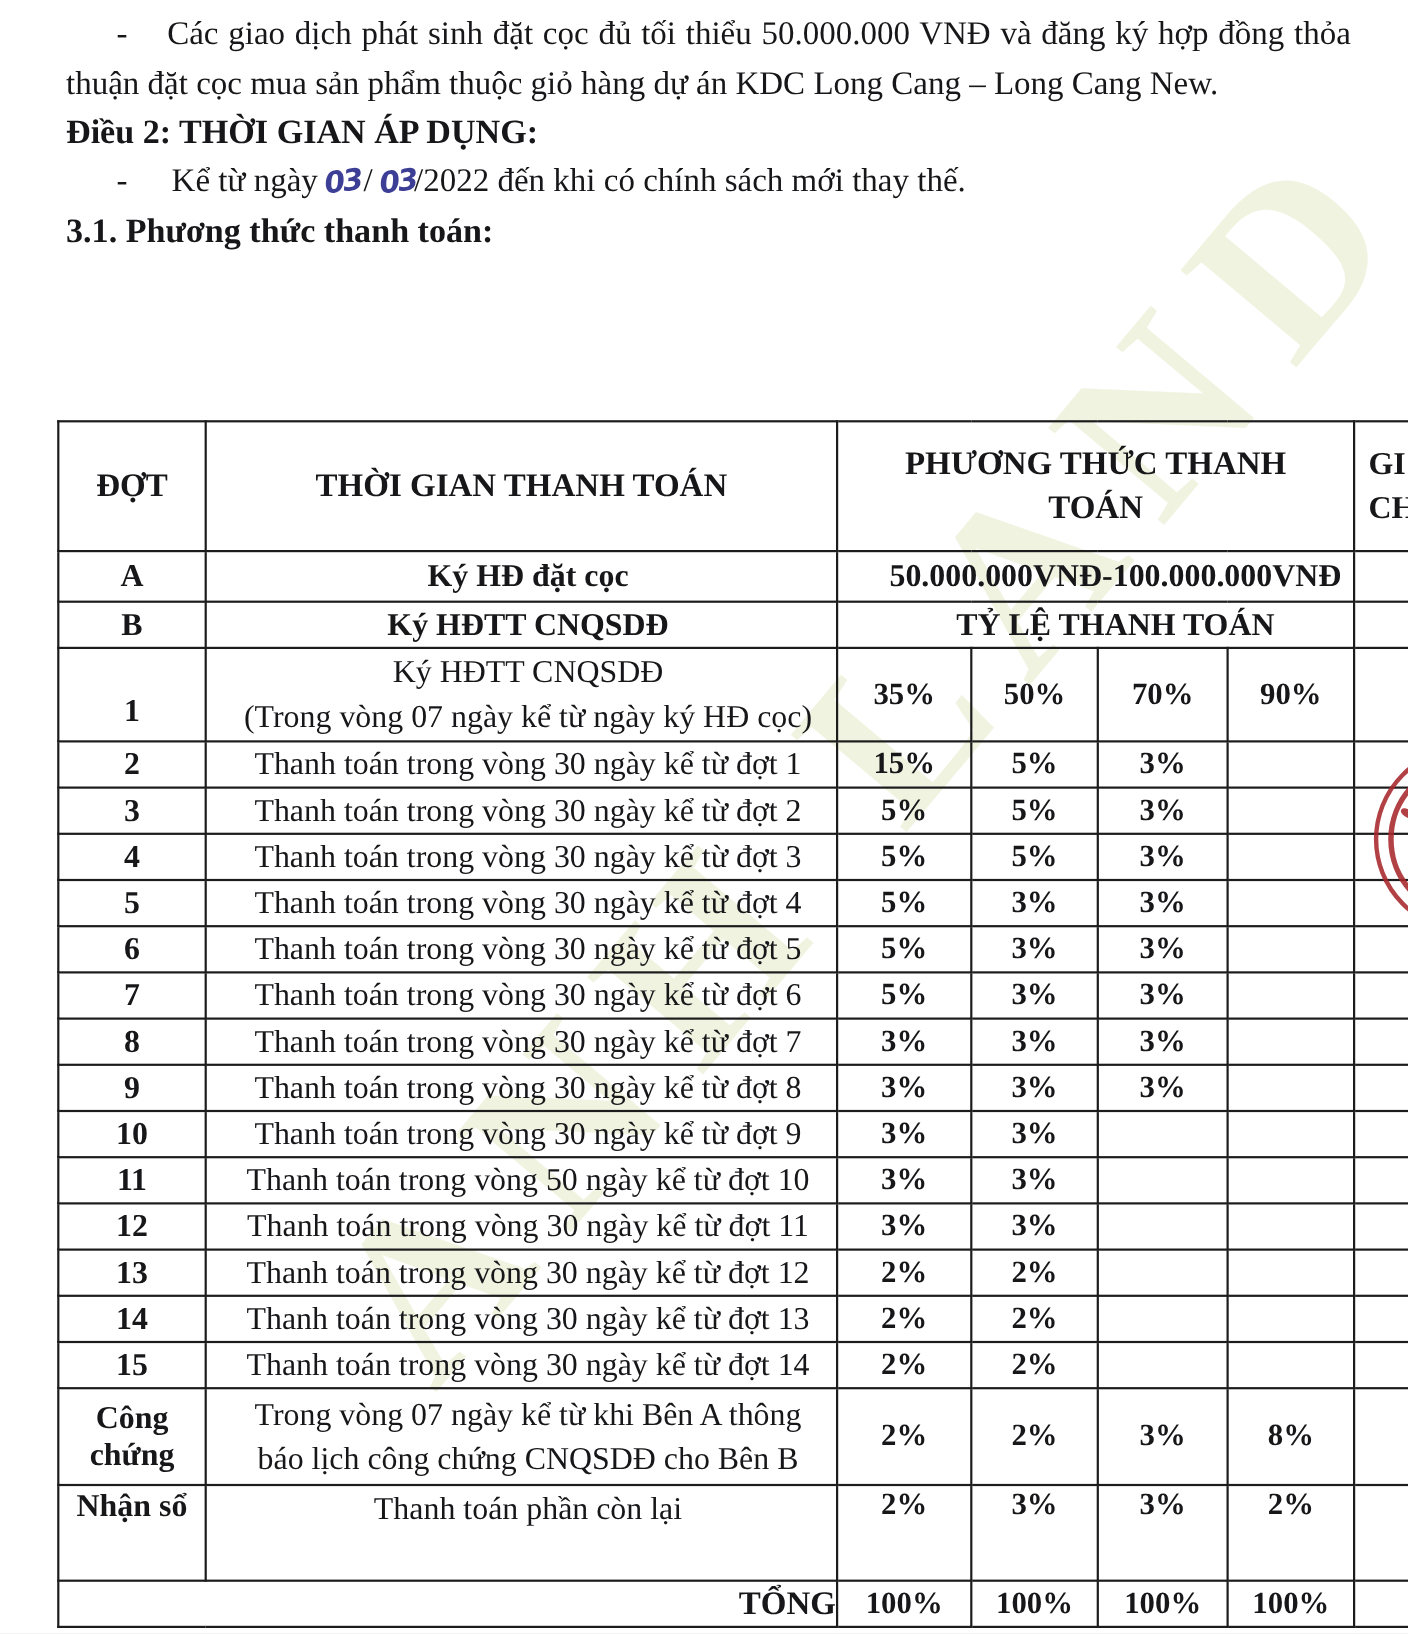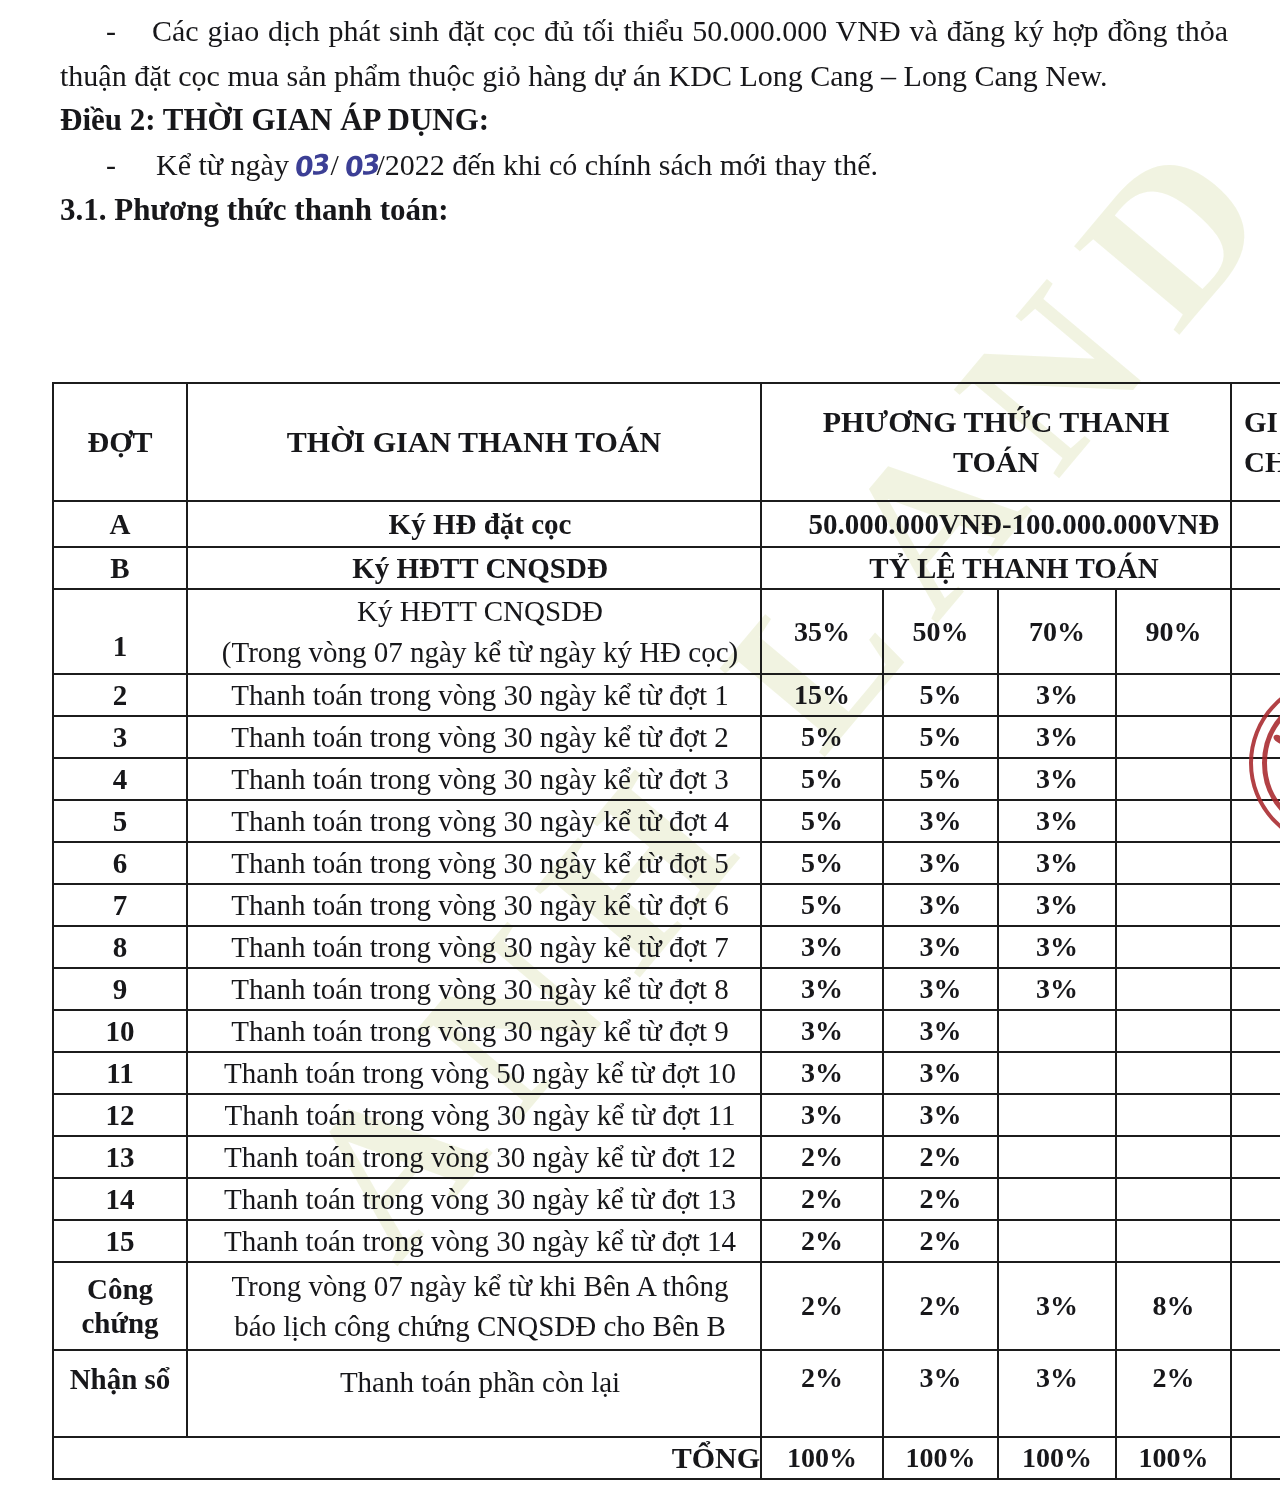--- a/index.html
+++ b/index.html
@@ -73,21 +73,21 @@
     overflow:hidden;
   }
   .ptable tr{height:41px;}
   tr.h-head{height:118px;}
   tr.h-a{height:46px;}
   tr.h-b{height:42px;}
   tr.r0{height:85px;}
   tr.r15{height:88px;}
   tr.r16{height:87px;}
   tr.r16 td{vertical-align:top;}
-  tr.r16 td.c-time,tr.r16 td.c-dot,tr.r16 td.c-pct{padding-top:11px;font-family:Liberation Serif, serif;}
+  tr.r16 td.c-time,tr.r16 td.c-dot,tr.r16 td.c-pct{padding-top:1px;font-family:Liberation Serif, serif;}
   tr.h-total{height:42px;}
   td.c-doth,td.c-timeh,td.c-methodh{
     text-align:center;font-weight:bold;font-size:30px;line-height:40px;
   }
   .method-span{display:inline-block;max-width:390px;}
   td.c-noteh{font-weight:bold;font-size:29px;line-height:40px;text-align:left;padding-left:12px;}
   td.c-dot{text-align:center;font-weight:bold;font-size:29px;line-height:34px;}
   tr.r0 td.c-dot{vertical-align:bottom;padding-bottom:10px;}
   td.c-time{font-size:29px;line-height:40px;padding-left:12px;text-align:center;}
   tr.r0 td.c-time{line-height:41px;}

